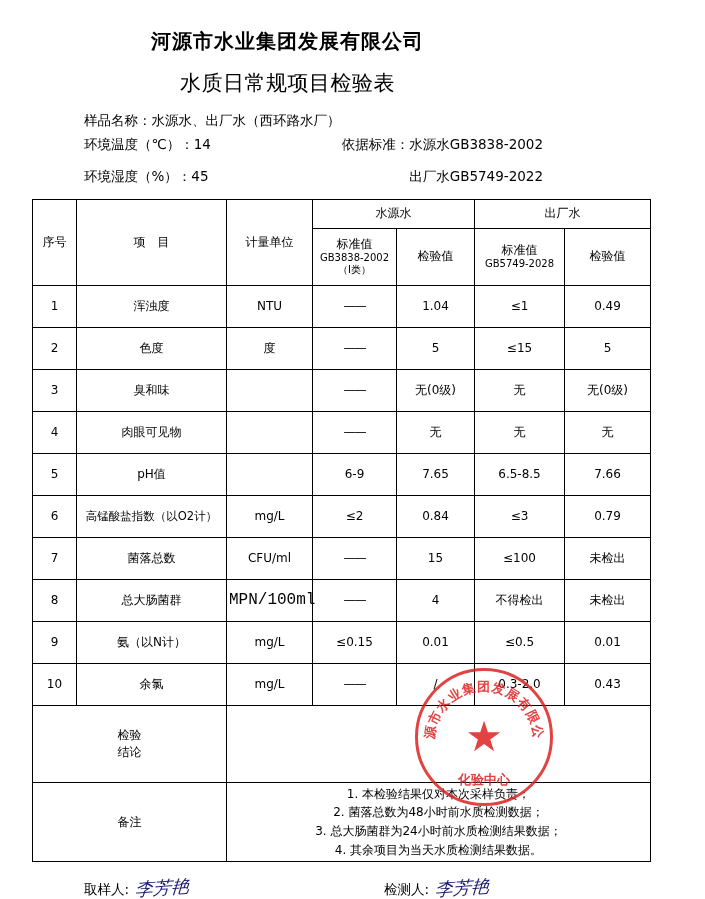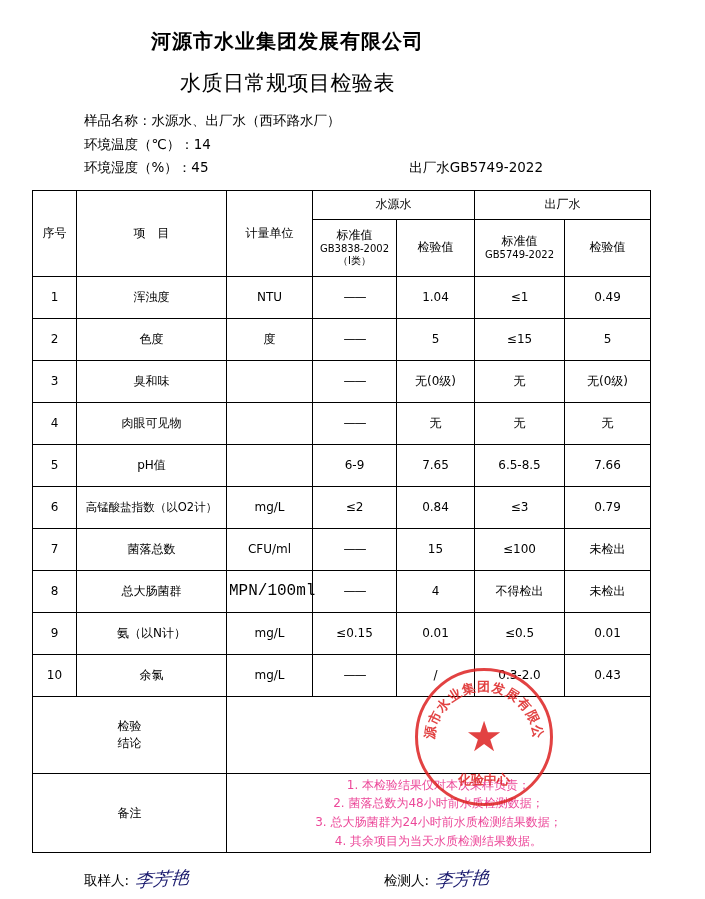--- a/index.html
+++ b/index.html
@@ -108,21 +108,21 @@
   }
   .concl-body {
     height: 72px;
     position: relative;
   }
   .remark-body {
     text-align: left;
     padding: 6px 8px;
     font-size: 11.5px;
     line-height: 1.55;
-    color: #ec4899;
+    color: #000000;
     height: 68px;
   }
   .remark-body div { white-space: nowrap; }
   .stamp {
     position: absolute;
     left: 415px;
     top: 668px;
     width: 132px;
     height: 132px;
     border: 3px solid #d22;
@@ -191,26 +191,29 @@
   <div class="meta">
     <div class="meta-row">
       <div class="meta-left">
         <span>样品名称：</span><span>水源水、出厂水（西环路水厂）</span>
       </div>
     </div>
     <div class="meta-row">
       <div class="meta-left">
         <span>环境温度（℃）：</span><span>14</span>
       </div>
+      <div class="meta-right">
+        <span>依据标准：</span><span>水源水GB3838-2002</span>
+      </div>
     </div>
     <div class="meta-row">
       <div class="meta-left">
         <span>环境湿度（%）：</span><span>45</span>
       </div>
-      <div class="meta-right" style="padding-left:60px;">
+      <div class="meta-right" style="padding-left:60px;margin-top:9px;">
         <span>出厂水GB5749-2022</span>
       </div>
     </div>
   </div>
 
   <table class="report">
     <colgroup>
       <col class="col-no">
         <col class="col-item">
         <col class="col-unit">
@@ -229,21 +232,21 @@
       </tr>
       <tr>
         <td class="hdr-cell">
           <div>标准值</div>
           <div class="sm">GB3838-2002</div>
           <div class="sm">（Ⅰ类）</div>
         </td>
         <td class="hdr-cell">检验值</td>
         <td class="hdr-cell">
           <div>标准值</div>
-          <div class="sm">GB5749-2022</div>
+          <div class="sm">GB5749-2028</div>
         </td>
         <td class="hdr-cell bold">检验值</td>
       </tr>
 
       <tr class="row-cell">
         <td>1</td>
         <td class="item">浑浊度</td>
         <td>NTU</td>
         <td class="dash">——</td>
         <td>1.04</td>

